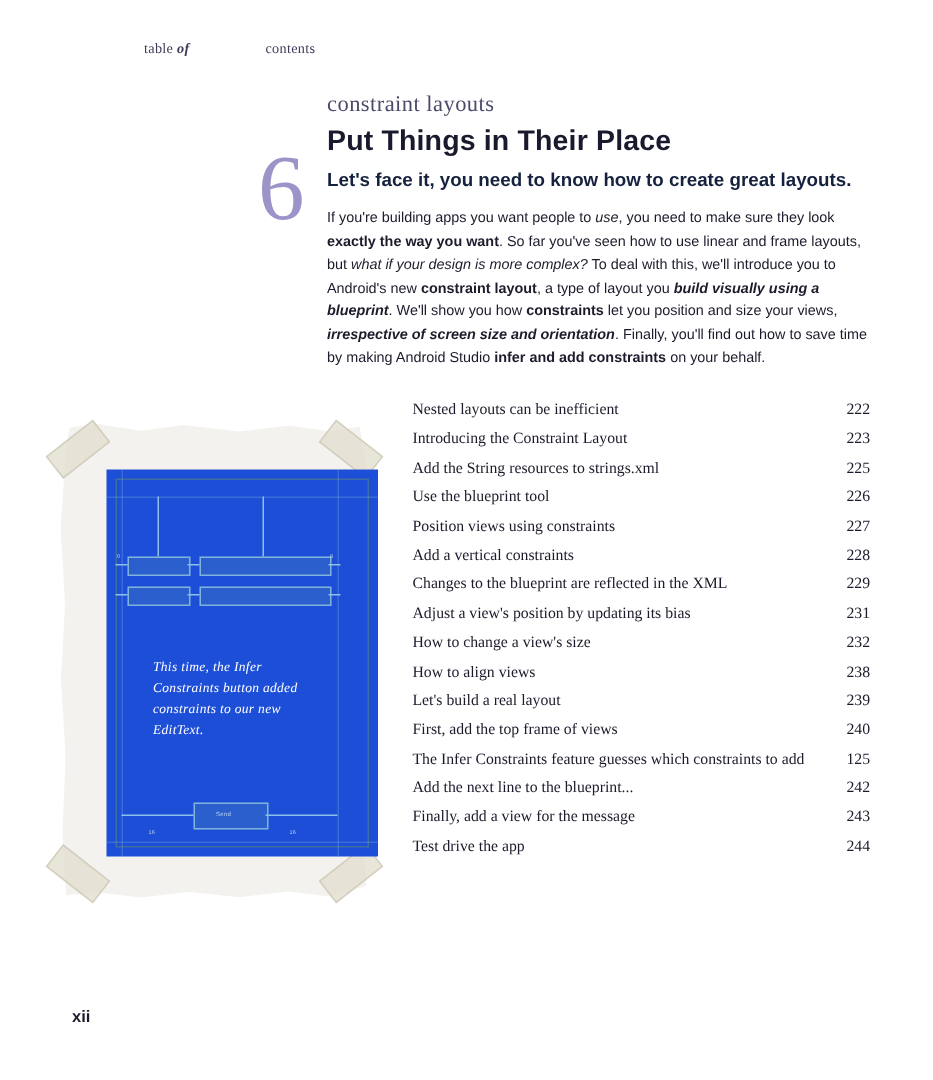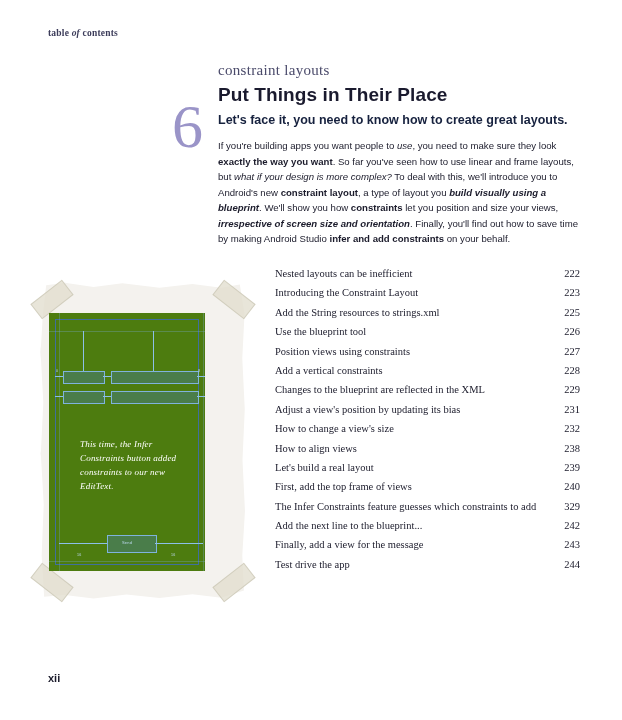--- a/index.html
+++ b/index.html
@@ -24,21 +24,22 @@
   .running-head {
     position: absolute;
     left: 48px;
     top: 28px;
     font-family: "Liberation Serif", serif;
     font-size: 9.5px;
     color: #3c3c5a;
     letter-spacing: 0.2px;
   }
   .running-head .rh-bold {
-    font-weight: bold;
+    font-weight: normal;
+    margin-left: 48px;
   }
   .running-head .rh-italic {
     font-style: italic;
     font-weight: bold;
   }
 
   
   .chapter-number {
     position: absolute;
     left: 172px;
@@ -145,25 +146,25 @@
     box-shadow: 2px 3px 6px rgba(0,0,0,0.28);
     clip-path: polygon(
       3% 1%, 12% 0.2%, 26% 1.6%, 40% 0.4%, 58% 1.8%, 74% 0.6%, 88% 1.8%, 97% 0.8%,
       99.3% 10%, 98.2% 24%, 99.4% 40%, 98.3% 56%, 99.5% 72%, 98.2% 86%, 99% 97%,
       88% 99.3%, 74% 98.2%, 58% 99.4%, 42% 98.3%, 26% 99.5%, 12% 98.4%, 2% 99%,
       0.8% 86%, 1.8% 70%, 0.4% 54%, 1.6% 38%, 0.3% 22%, 1.4% 10%
     );
   }
   .screenshot {
     position: absolute;
-    left: 9px;
+    left: 31px;
     top: 31px;
-    width: 156px;
+    width: 181px;
     height: 258px;
-    background: #4d7c0f;
+    background: #1d4ed8;
     overflow: hidden;
   }
   .sc-inner {
     position: absolute;
     inset: 6px;
     border: 1px solid #3f6f9e;
   }
   .sc-grid-line-h {
     position: absolute;
     left: 0;
@@ -290,21 +291,21 @@
       <div class="toc-row">
         <span class="toc-label">Let's build a real layout</span>
         <span class="toc-page">239</span>
       </div>
       <div class="toc-row">
         <span class="toc-label">First, add the top frame of views</span>
         <span class="toc-page">240</span>
       </div>
       <div class="toc-row">
         <span class="toc-label">The Infer Constraints feature guesses which constraints to add</span>
-        <span class="toc-page">329</span>
+        <span class="toc-page">125</span>
       </div>
       <div class="toc-row">
         <span class="toc-label">Add the next line to the blueprint...</span>
         <span class="toc-page">242</span>
       </div>
       <div class="toc-row">
         <span class="toc-label">Finally, add a view for the message</span>
         <span class="toc-page">243</span>
       </div>
       <div class="toc-row">

